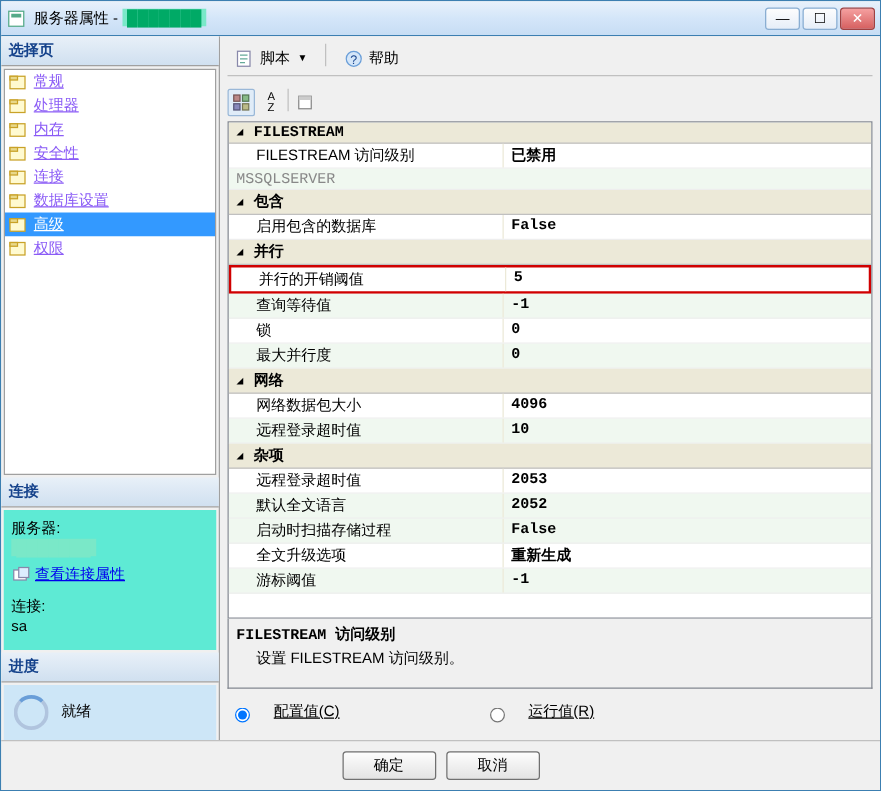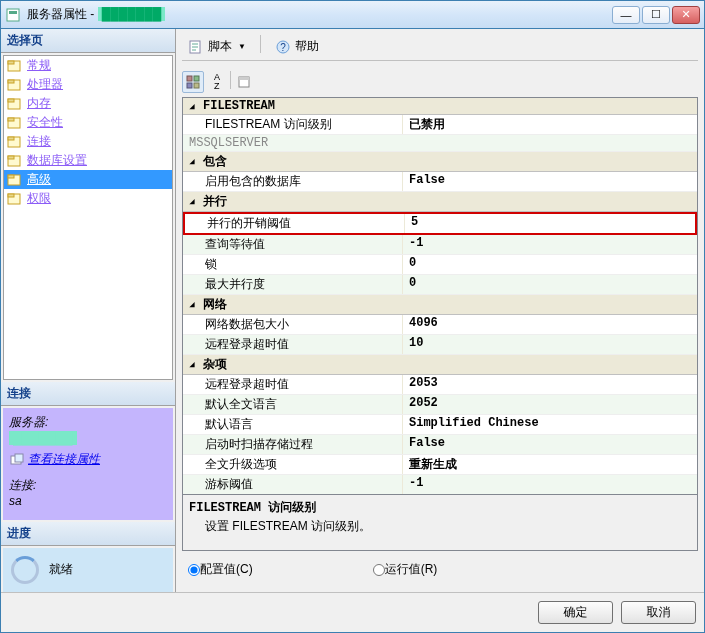--- a/index.html
+++ b/index.html
@@ -81,25 +81,24 @@
     }
     .page-item.selected { background: #3399ff; color: #fff; }
     .page-icon {
       width: 16px; height: 14px;
       margin-right: 4px;
       display: inline-flex;
     }
     .page-label { text-decoration: underline; color: #8b5cf6; }
     .page-item.selected .page-label { color: #fff; }
     .connection-panel {
-      background: #c4b5fd;
+      background: #5eead4;
       margin: 2px;
       padding: 6px;
       font-size: 12px;
-      font-style: italic;
     }
     .conn-row { margin-bottom: 6px; }
     .conn-label { color: #000; }
     .conn-value { color: #000; }
     .conn-redacted { background: #7ae8c8; color: #7ae8c8; padding: 0 4px; }
     .conn-link {
       display: inline-flex; align-items: center;
       color: #0000ee; text-decoration: underline;
       cursor: pointer;
     }
@@ -210,27 +209,27 @@
       font-size: 12px;
     }
     .help-title { font-family: Consolas, "Courier New", monospace; font-weight: bold; }
     .help-desc { margin-top: 2px; margin-left: 16px; }
     .radio-row {
       padding: 10px 6px;
       display: flex;
       gap: 120px;
       align-items: center;
     }
-    .radio-item { display: inline-flex; align-items: center; gap: 0; cursor: pointer; }
+    .radio-item { display: inline-flex; align-items: flex-end; gap: 19px; cursor: pointer; text-decoration: underline; }
     .radio { width: 12px; height: 12px; }
     .button-row {
       border-top: 1px solid #c0c0c0;
       padding: 8px;
       display: flex;
-      justify-content: flex-end;
+      justify-content: center;
       gap: 8px;
       background: #f0f0f0;
     }
     .dlg-btn {
       min-width: 75px;
       height: 23px;
       border: 1px solid #707070;
       background: linear-gradient(to bottom, #fdfdfd, #e3e3e3);
       border-radius: 3px;
       cursor: pointer;
@@ -466,24 +465,20 @@
             <span>杂项</span>
           </div>
           <div class="pg-row">
             <div class="pg-name">远程登录超时值</div>
             <div class="pg-value">2053</div>
           </div>
           <div class="pg-row alt">
             <div class="pg-name">默认全文语言</div>
             <div class="pg-value">2052</div>
           </div>
-          <div class="pg-row">
-            <div class="pg-name">默认语言</div>
-            <div class="pg-value">Simplified Chinese</div>
-          </div>
           <div class="pg-row alt">
             <div class="pg-name">启动时扫描存储过程</div>
             <div class="pg-value">False</div>
           </div>
           <div class="pg-row">
             <div class="pg-name">全文升级选项</div>
             <div class="pg-value">重新生成</div>
           </div>
           <div class="pg-row alt">
             <div class="pg-name">游标阈值</div>

